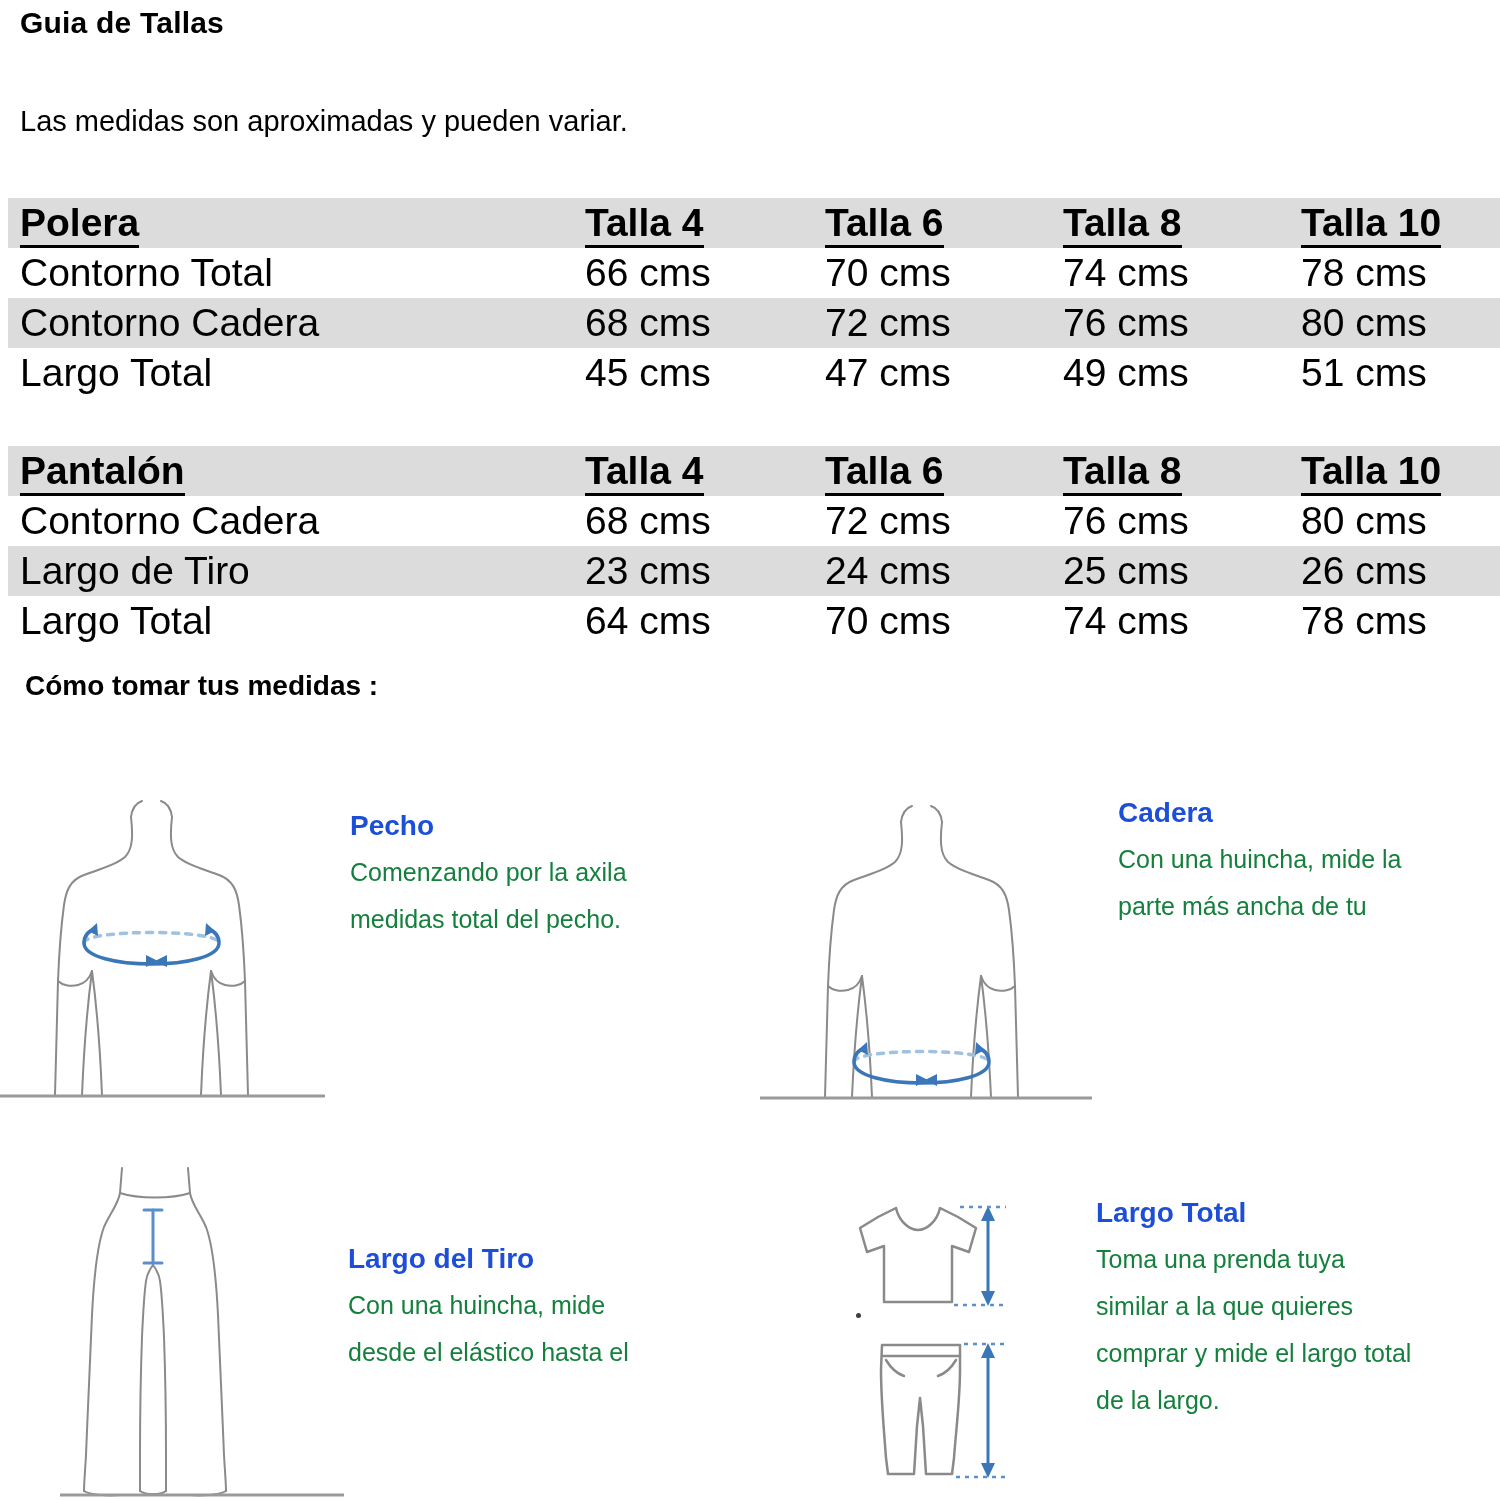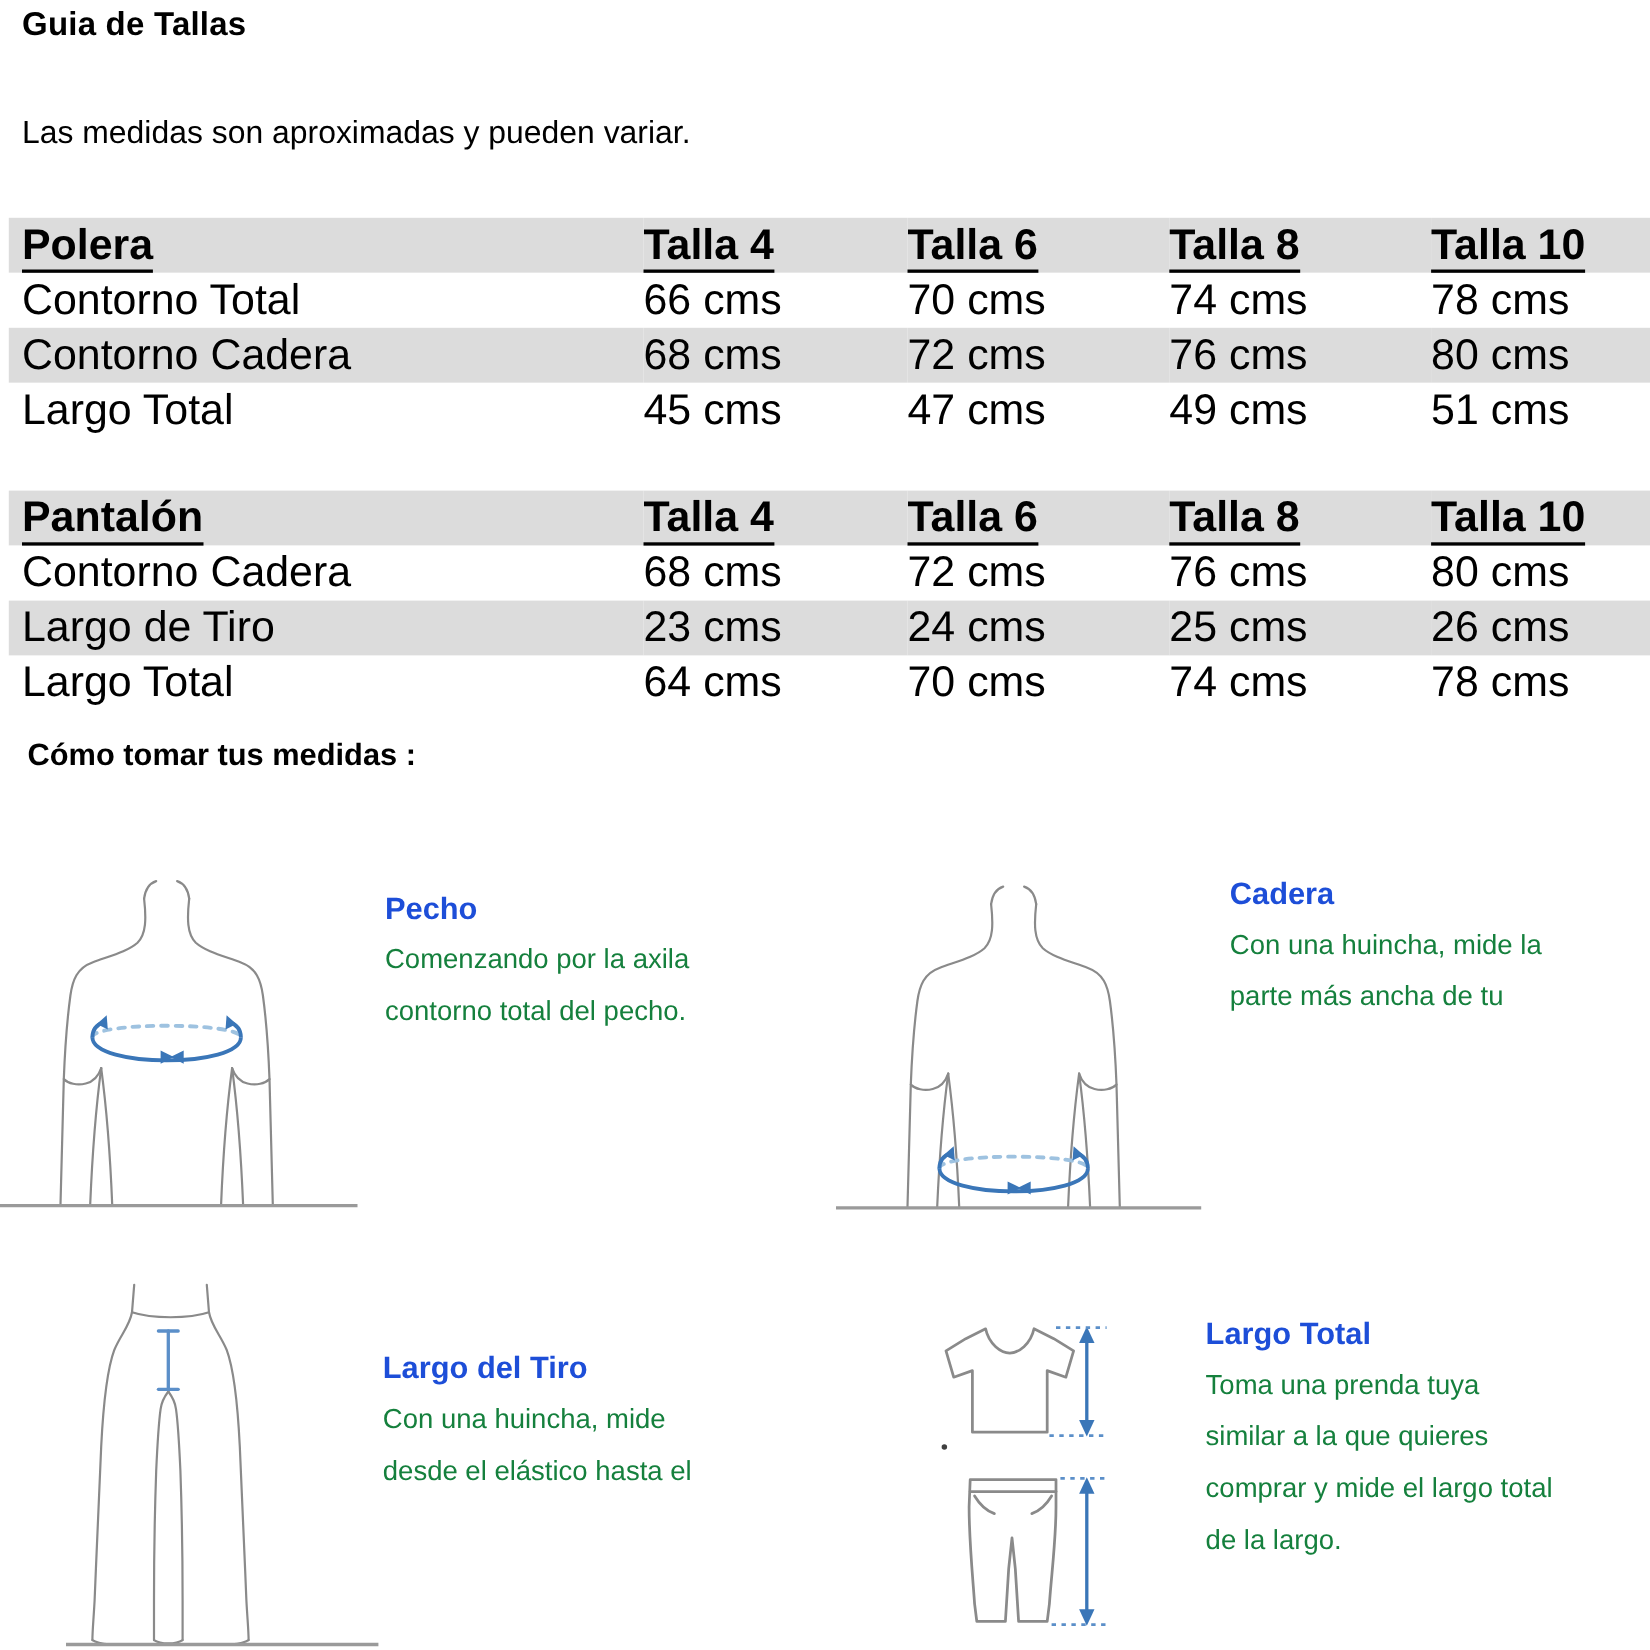--- a/index.html
+++ b/index.html
@@ -91,21 +91,21 @@
   .fig {
     position: absolute;
     left: 0;
     top: 0;
   }
   .txt {
     position: absolute;
   }
   .mb-pecho  .txt { left: 350px; top: 14px;  width: 390px; }
   .mb-cadera .txt { left: 358px; top: 6px;   width: 382px; }
-  .mb-tiro   .txt { left: 288px; top: 62px;  width: 412px; }
+  .mb-tiro   .txt { left: 288px; top: 77px;  width: 412px; }
   .mb-largo  .txt { left: 256px; top: 6px;   width: 404px; }
 
   .txt h3 {
     margin: 0 0 6px 0;
     font-size: 28px;
     font-weight: bold;
     line-height: 1.2;
     color: #1d4ed8;
   }
   .txt p {
@@ -225,21 +225,21 @@
     <path d="M219 148 C219 140 214 136 208 134" fill="none" stroke="#3a76b8" stroke-width="3.5"></path>
     <polygon points="97,128 88,136 98,141" fill="#3a76b8"></polygon>
     <polygon points="206,128 215,136 205,141" fill="#3a76b8"></polygon>
 
     <polygon points="146,160 158,166 146,172" fill="#3a76b8"></polygon>
     <polygon points="167,160 155,166 167,172" fill="#3a76b8"></polygon>
   </svg>
   <div class="txt">
     <h3>Pecho</h3>
     <p>Comenzando por la axila</p>
-    <p>contorno total del pecho.</p>
+    <p>medidas total del pecho.</p>
   </div>
 </div>
 
 <div class="measure-block mb-cadera">
   <svg class="fig" width="340" height="325" viewBox="0 0 340 325">
     <g fill="none" stroke="#8a8a8a" stroke-width="2" stroke-linejoin="round" stroke-linecap="round">
       <path d="M141 32 C143 50 143 64 135 72 C126 80 110 84 94 90 C80 95 76 106 74 120
                C71 142 69 170 68 196 C67 224 66 260 65 307"></path>
       <path d="M68 196 C72 200 80 202 88 200 C96 198 100 192 102 186"></path>
       <path d="M102 186 C106 216 110 260 112 307"></path>

